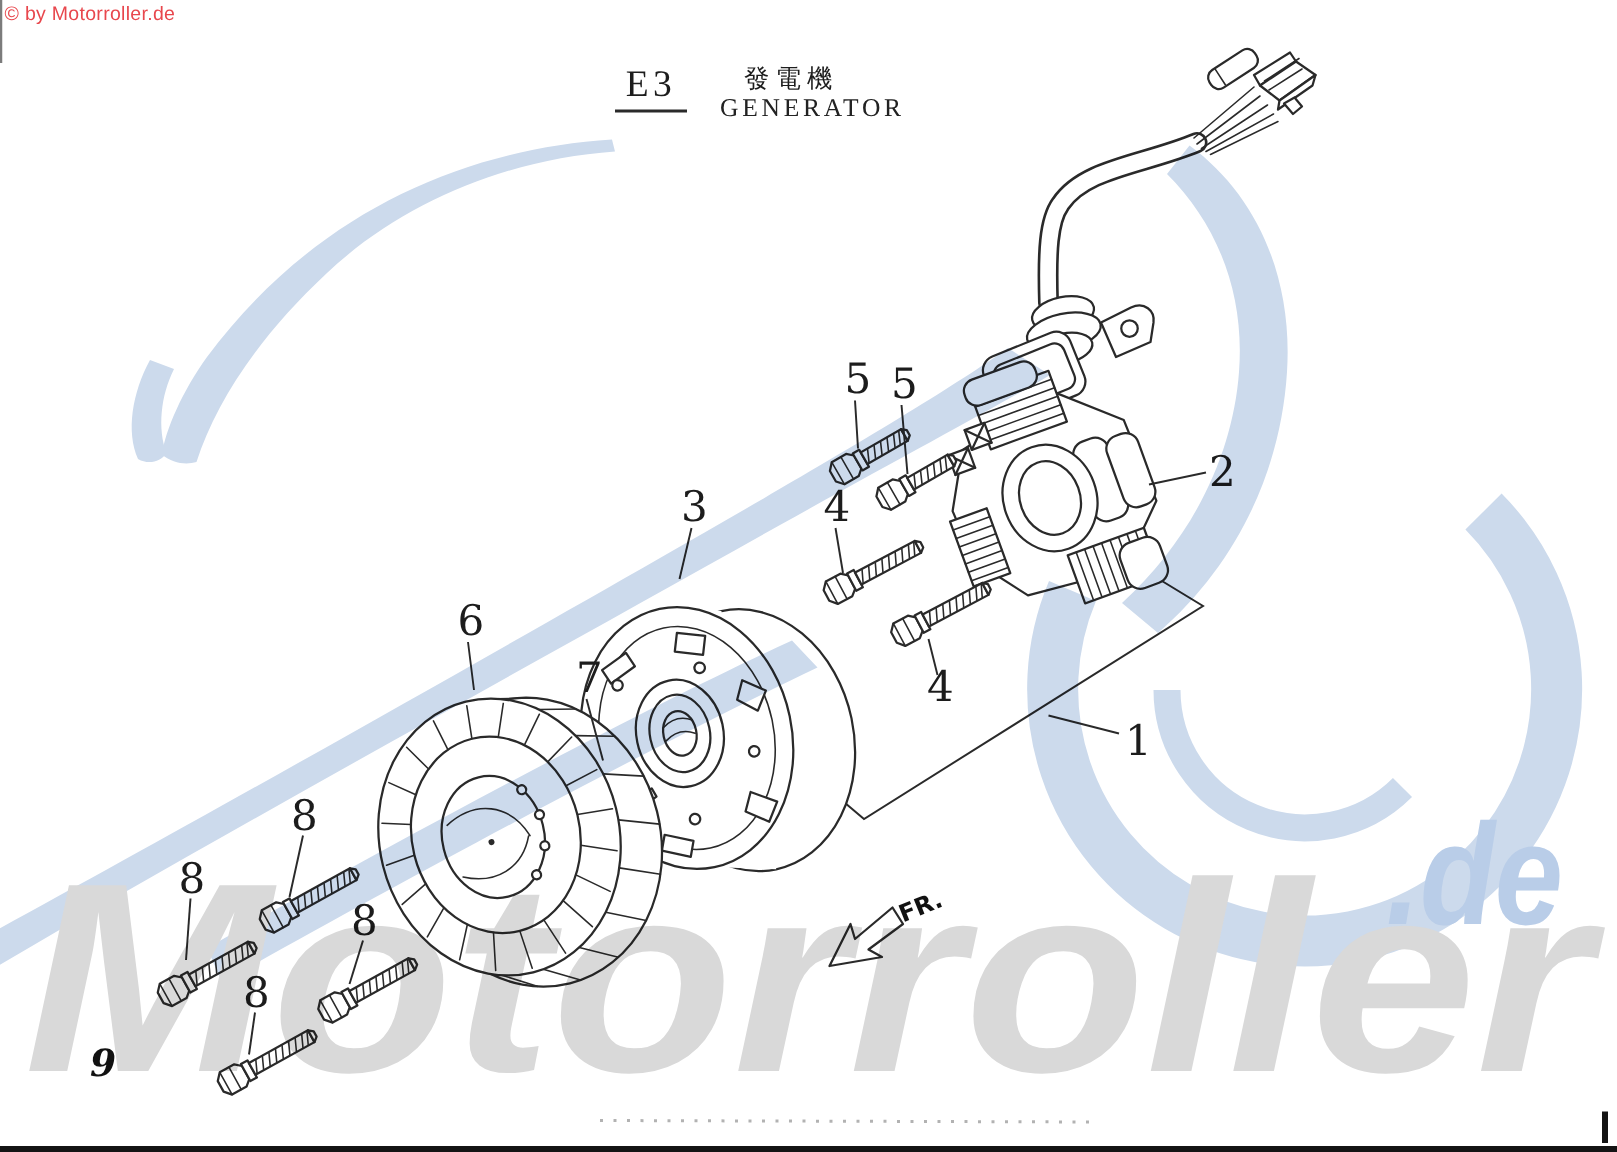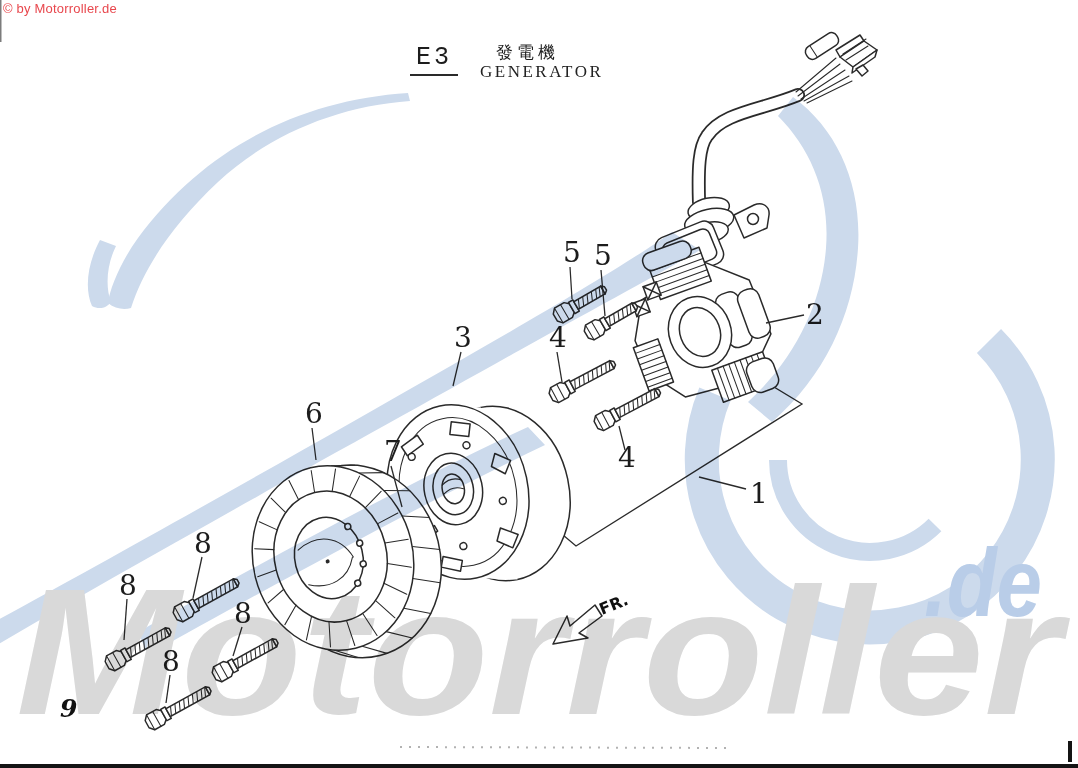--- a/index.html
+++ b/index.html
@@ -3,21 +3,21 @@
 <meta charset="utf-8">
 <style>
   html,body{margin:0;padding:0;background:#f3f3f3;}
   #page{position:relative;width:1078px;height:768px;background:#ffffff;overflow:hidden;
         font-family:"Liberation Sans",sans-serif;}
   #page svg{position:absolute;left:0;top:0;}
   .copyright{position:absolute;left:3px;top:1px;font-size:13px;font-weight:400;
              color:var(--copyright_red,#e8474d);letter-spacing:.2px;}
   .sec-code{position:absolute;left:410px;top:43px;width:48px;text-align:center;
             font-size:25px;letter-spacing:3px;color:#1d1d1d;border-bottom:2px solid #2a2a2a;
-            padding-bottom:2px;font-family:Liberation Mono, monospace;}
+            padding-bottom:2px;font-family:Liberation Serif, serif;}
   .title-zh{position:absolute;left:496px;top:41px;font-size:17px;font-weight:400;
             letter-spacing:4px;color:#1d1d1d;font-family:"DejaVu Sans",sans-serif;}
   .title-en{position:absolute;left:480px;top:62px;font-size:17px;letter-spacing:2.5px;
             color:#222;font-family:Liberation Serif, serif;}
   .pageno{position:absolute;left:60px;top:694px;font:italic 700 25px "DejaVu Serif",serif;color:#111;}
   .ink{stroke:#2a2a2a;fill:none;stroke-width:1.5;stroke-linecap:round;stroke-linejoin:round;}
   .inkf{stroke:#2a2a2a;fill:#fff;stroke-width:1.5;stroke-linecap:round;stroke-linejoin:round;}
   .thin{stroke-width:1.05;}
   .lead{stroke:#2a2a2a;fill:none;stroke-width:1.3;}
   .co{font-family:"DejaVu Serif",serif;font-size:28px;fill:#1c1c1c;}

